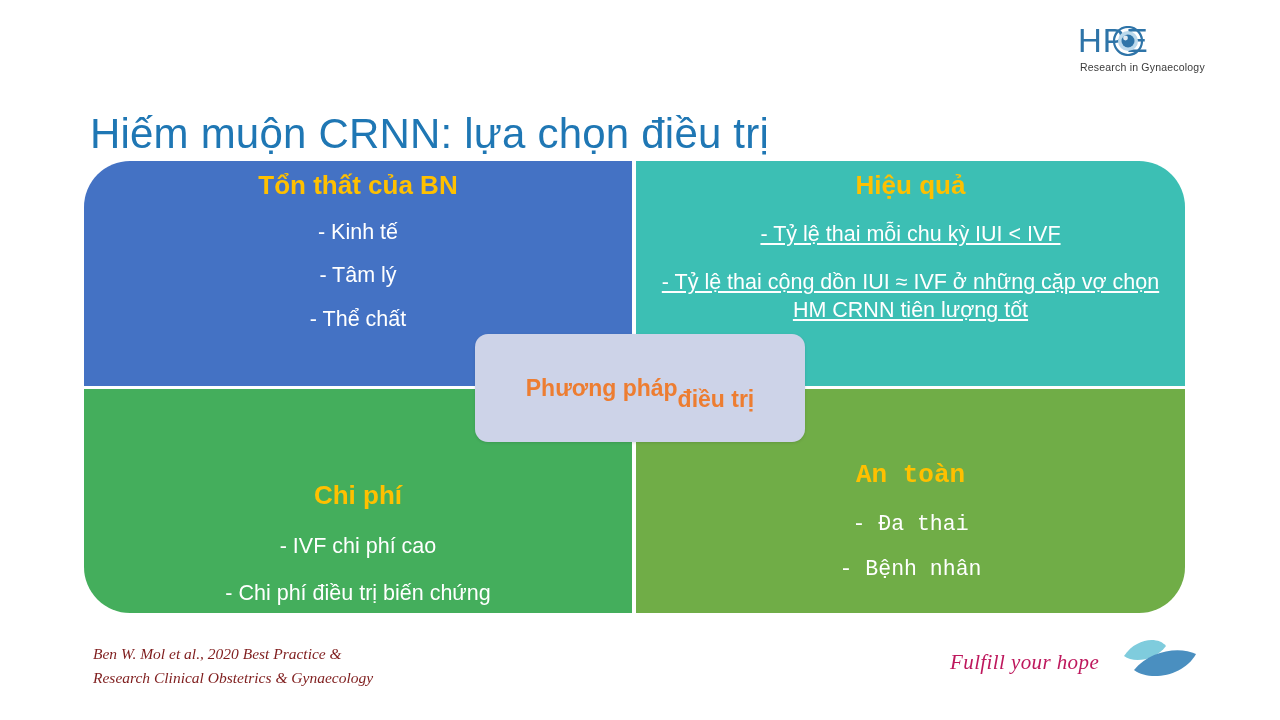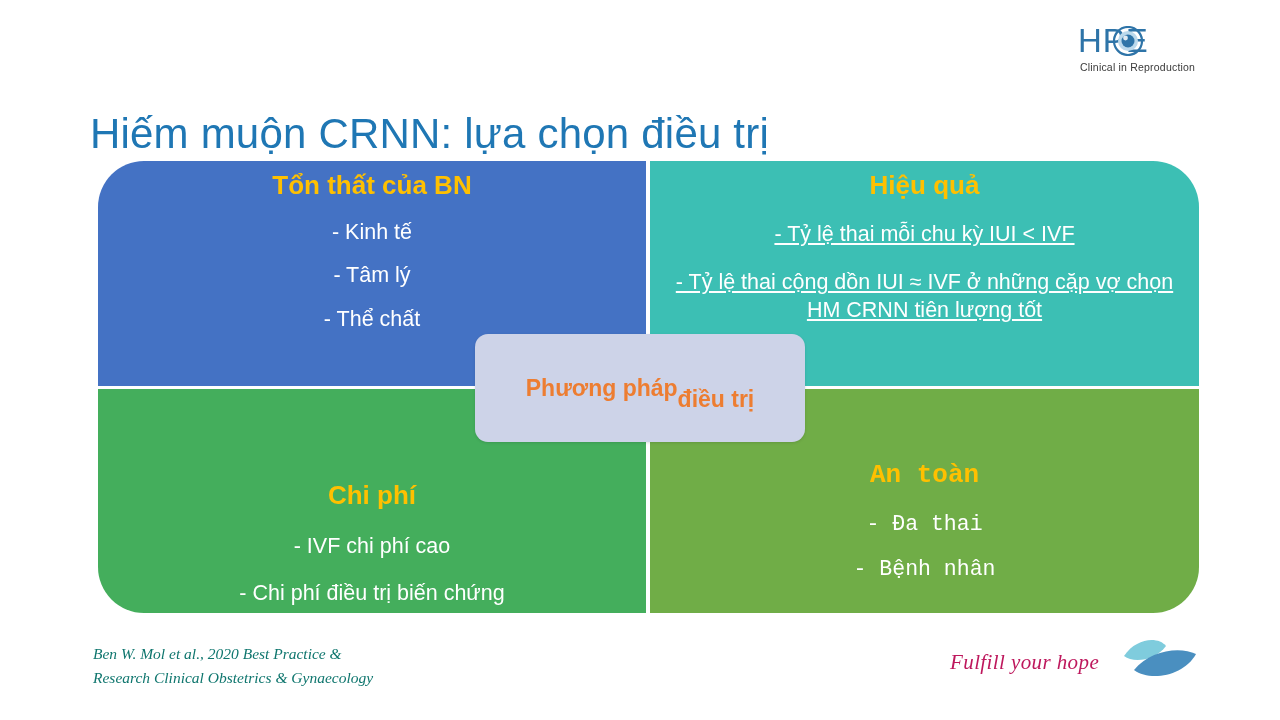--- a/index.html
+++ b/index.html
@@ -66,21 +66,21 @@
     color: #1F77B4;
     font-family: "Liberation Sans", sans-serif;
     font-weight: 400;
     letter-spacing: 0.2px;
     white-space: nowrap;
   }
 
   
   .matrix {
     position: absolute;
-    left: 98px;
+    left: 84px;
     top: 161px;
     width: 1101px;
     height: 452px;
     border-radius: 19px;
   }
   .quad {
     position: absolute;
     box-sizing: border-box;
     padding: 0 14px;
     text-align: center;
@@ -164,21 +164,21 @@
   .center-line + .center-line { margin-top: 22px; }
 
   
   .citation {
     position: absolute;
     left: 93px;
     top: 642px;
     font-family: "Liberation Serif", serif;
     font-style: italic;
     font-size: 15.5px;
-    color: #0f766e;
+    color: #7f1d1d;
     line-height: 1.52;
   }
 
   
   .brand {
     position: absolute;
     left: 950px;
     top: 632px;
     width: 250px;
     height: 62px;
@@ -208,21 +208,21 @@
 <div class="hope-logo">
   <div class="hope-wordmark">
     <span class="hope-text">HPE</span>
     <svg class="hope-eye" viewBox="0 0 30 30">
       <circle cx="15" cy="15" r="14" fill="none" stroke="#2E74A8" stroke-width="2.2"></circle>
       <circle cx="15" cy="15" r="10" fill="#BBD9EC"></circle>
       <circle cx="15" cy="15" r="6.5" fill="#2E74A8"></circle>
       <circle cx="12.5" cy="12" r="2.4" fill="#ffffff" opacity="0.85"></circle>
     </svg>
   </div>
-  <div class="hope-tagline">Clinical in Reproduction</div>
+  <div class="hope-tagline">Research in Gynaecology</div>
 </div>
 
 <h1 class="slide-title">Hiếm muộn CRNN: lựa chọn điều trị</h1>
 
 <div class="matrix">
 
   <div class="quad quad-tl">
     <p class="quad-heading">Tổn thất của BN</p>
     <ul class="bullets">
       <li class="bullet">- Kinh tế</li>

